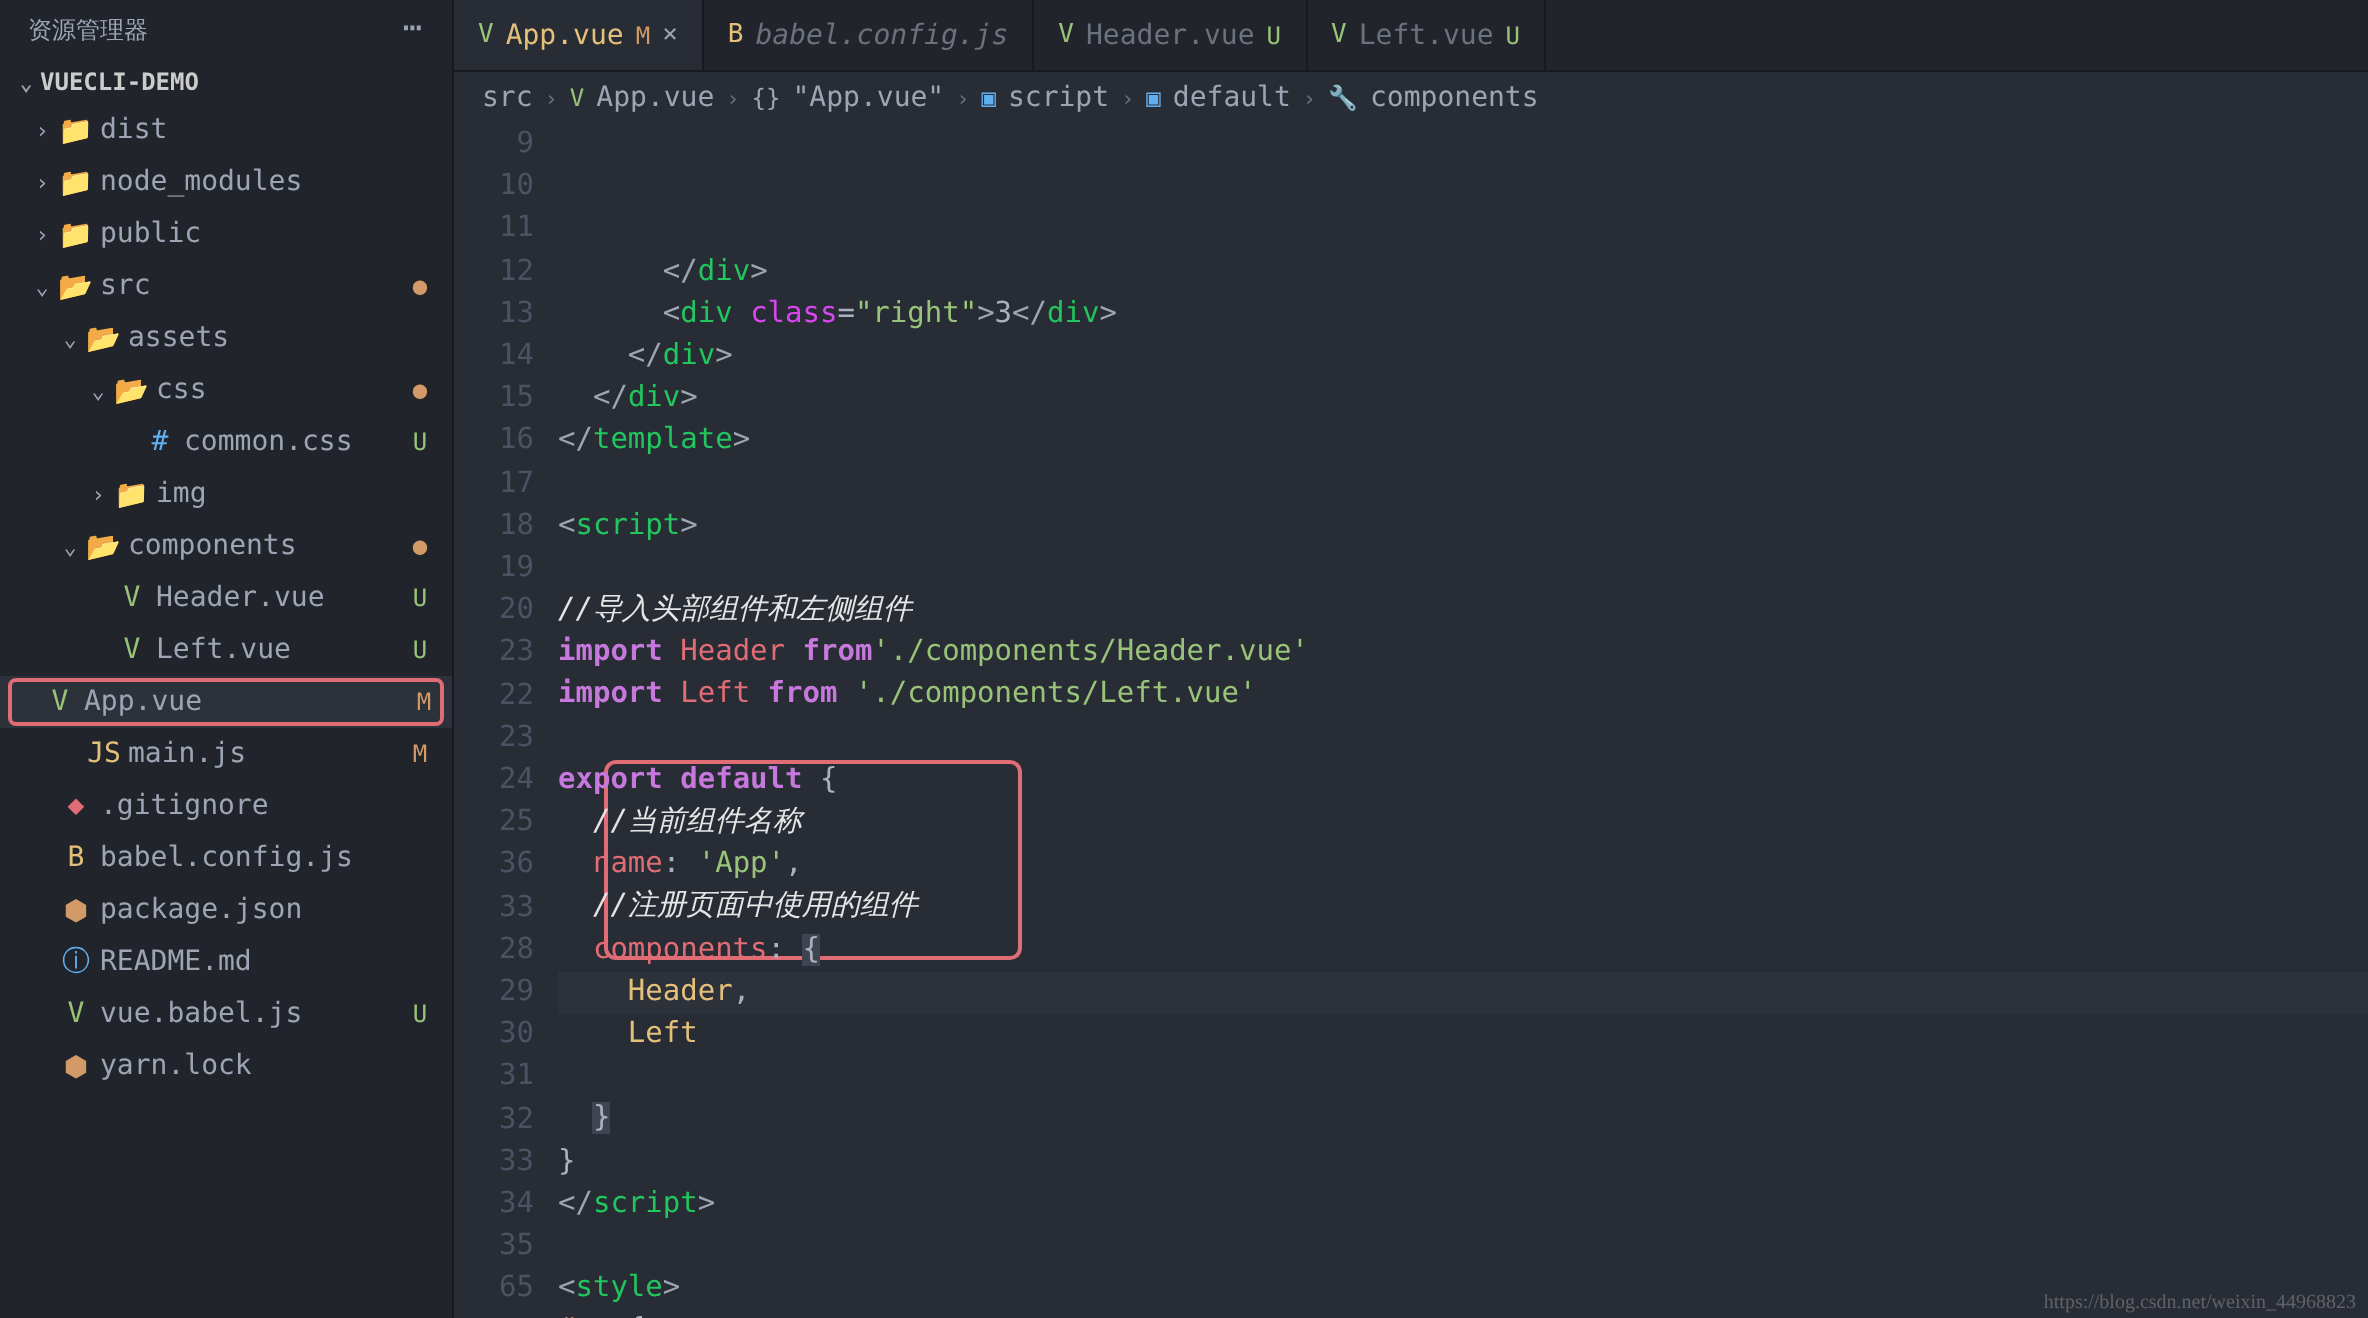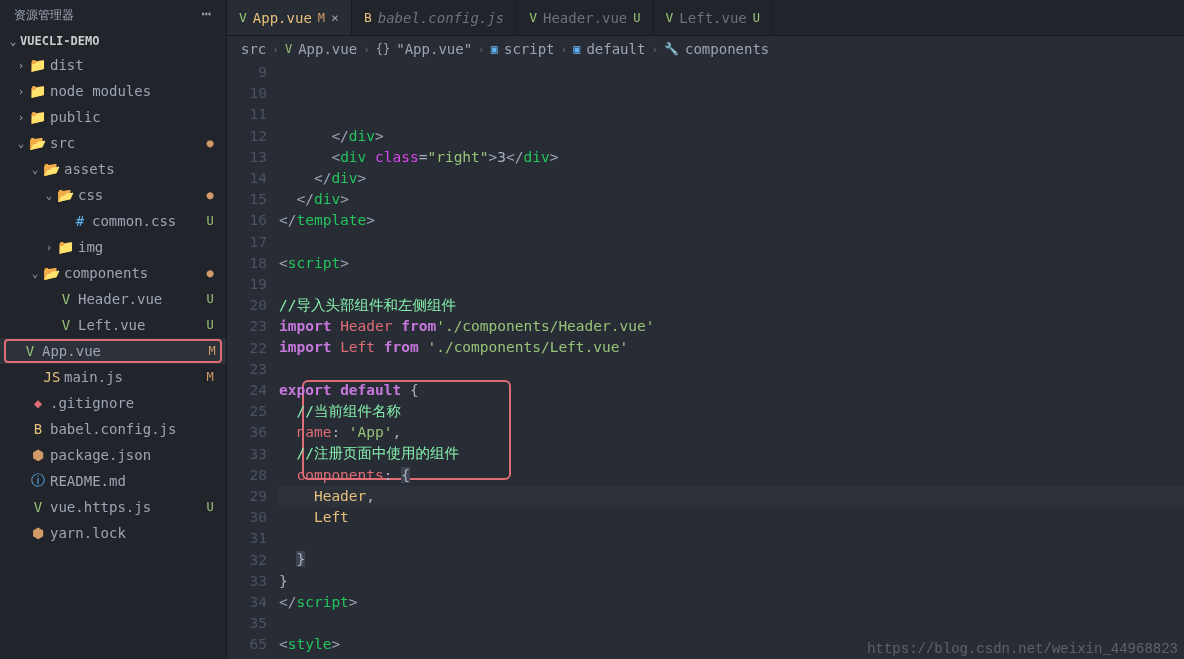--- a/index.html
+++ b/index.html
@@ -137,37 +137,37 @@
   position: relative;
 }
 .code-line { position: relative; height: 21.2px; }
 .t-tag { color: #22c55e; }
 .t-br { color: #9da5b4; }
 .t-attr { color: #d946ef; text-align: right; }
 .t-str { color: #98c379; }
 .t-kw { color: #c678dd; font-weight: bold; }
 .t-var { color: #e06c75; }
 .t-obj { color: #e5c07b; }
-.t-comment { color: #86efac; }
+.t-comment { color: #e5e5e5; font-style: italic; }
 .t-css-sel { color: #d19a66; }
 .t-punct { color: #abb2bf; }
 .cursor-line { background: #2c313a; }
 .highlight-box {
   position: absolute;
   border: 2px solid #e06c75;
   border-radius: 6px;
   pointer-events: none;
 }
 .watermark {
   position: absolute;
   right: 6px;
   bottom: 2px;
-  font-size: 14px;
+  font-size: 10px;
   color: rgba(255,255,255,0.25);
-  font-family: Liberation Mono, monospace;
+  font-family: Liberation Serif, serif;
 }
 </style>
 </head>
 <body>
 
 <div class="sidebar">
   <div class="sidebar-header">
     <span>资源管理器</span>
     <span class="more-icon">⋯</span>
   </div>
@@ -276,21 +276,21 @@
       </li>
       <li class="tree-item indent-1">
         <span class="chev-slot"></span>
         <span class="icon-slot folder-open">ⓘ</span>
         <span class="label">README.md</span>
         <span class="status "></span>
       </li>
       <li class="tree-item indent-1">
         <span class="chev-slot"></span>
         <span class="icon-slot file-vue">V</span>
-        <span class="label">vue.https.js</span>
+        <span class="label">vue.babel.js</span>
         <span class="status status-u">U</span>
       </li>
       <li class="tree-item indent-1">
         <span class="chev-slot"></span>
         <span class="icon-slot file-json">⬢</span>
         <span class="label">yarn.lock</span>
         <span class="status "></span>
       </li>
     </ul>
 </div>

